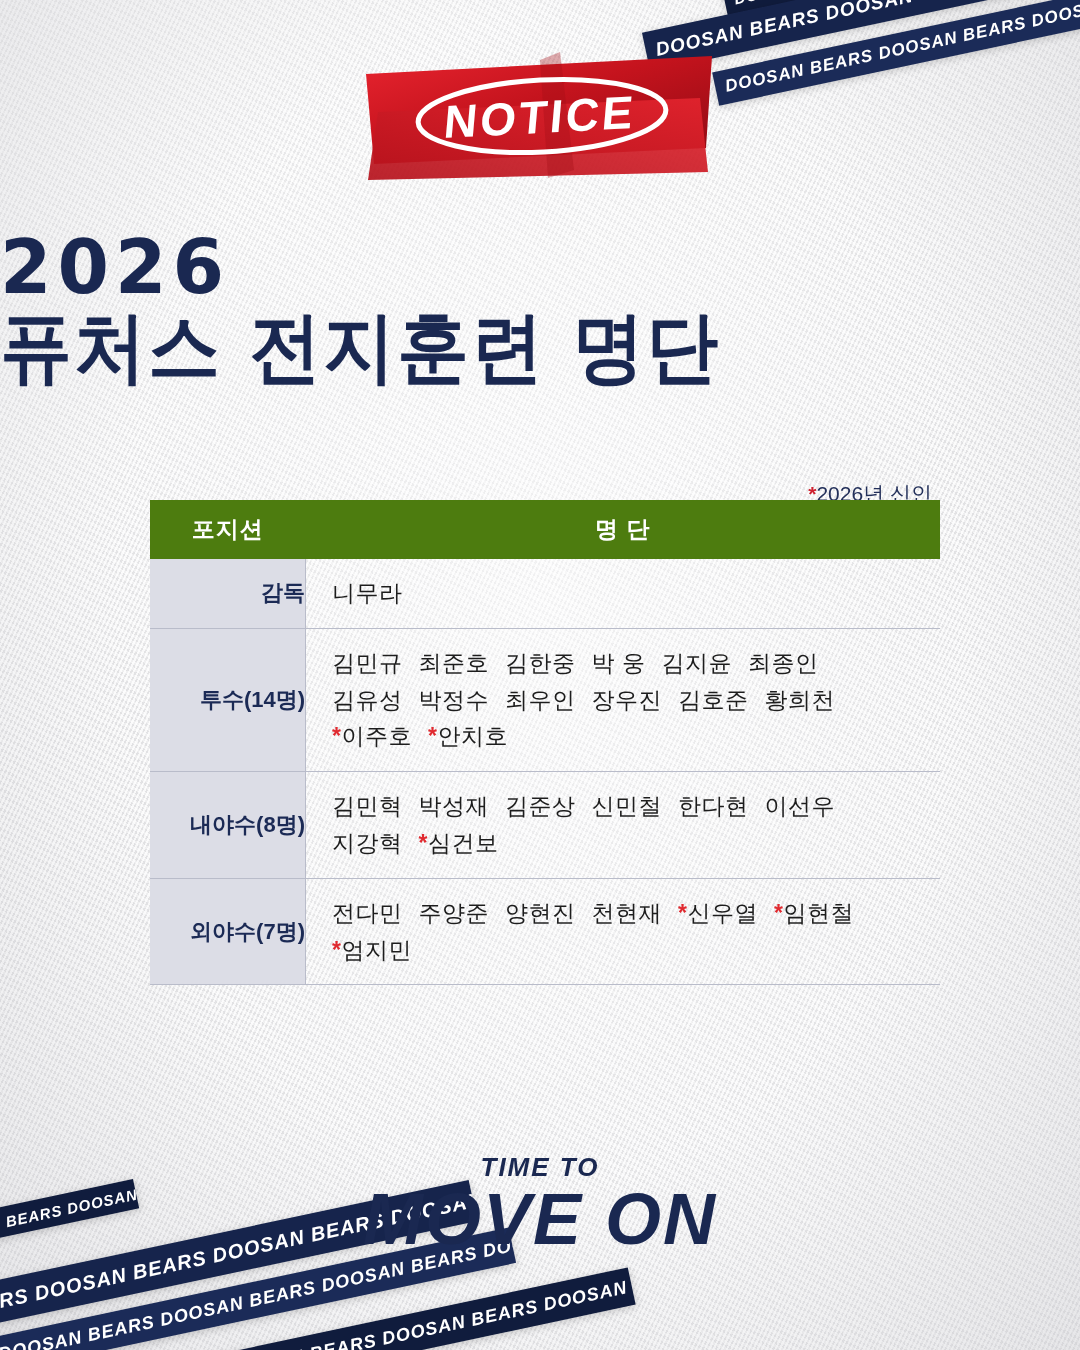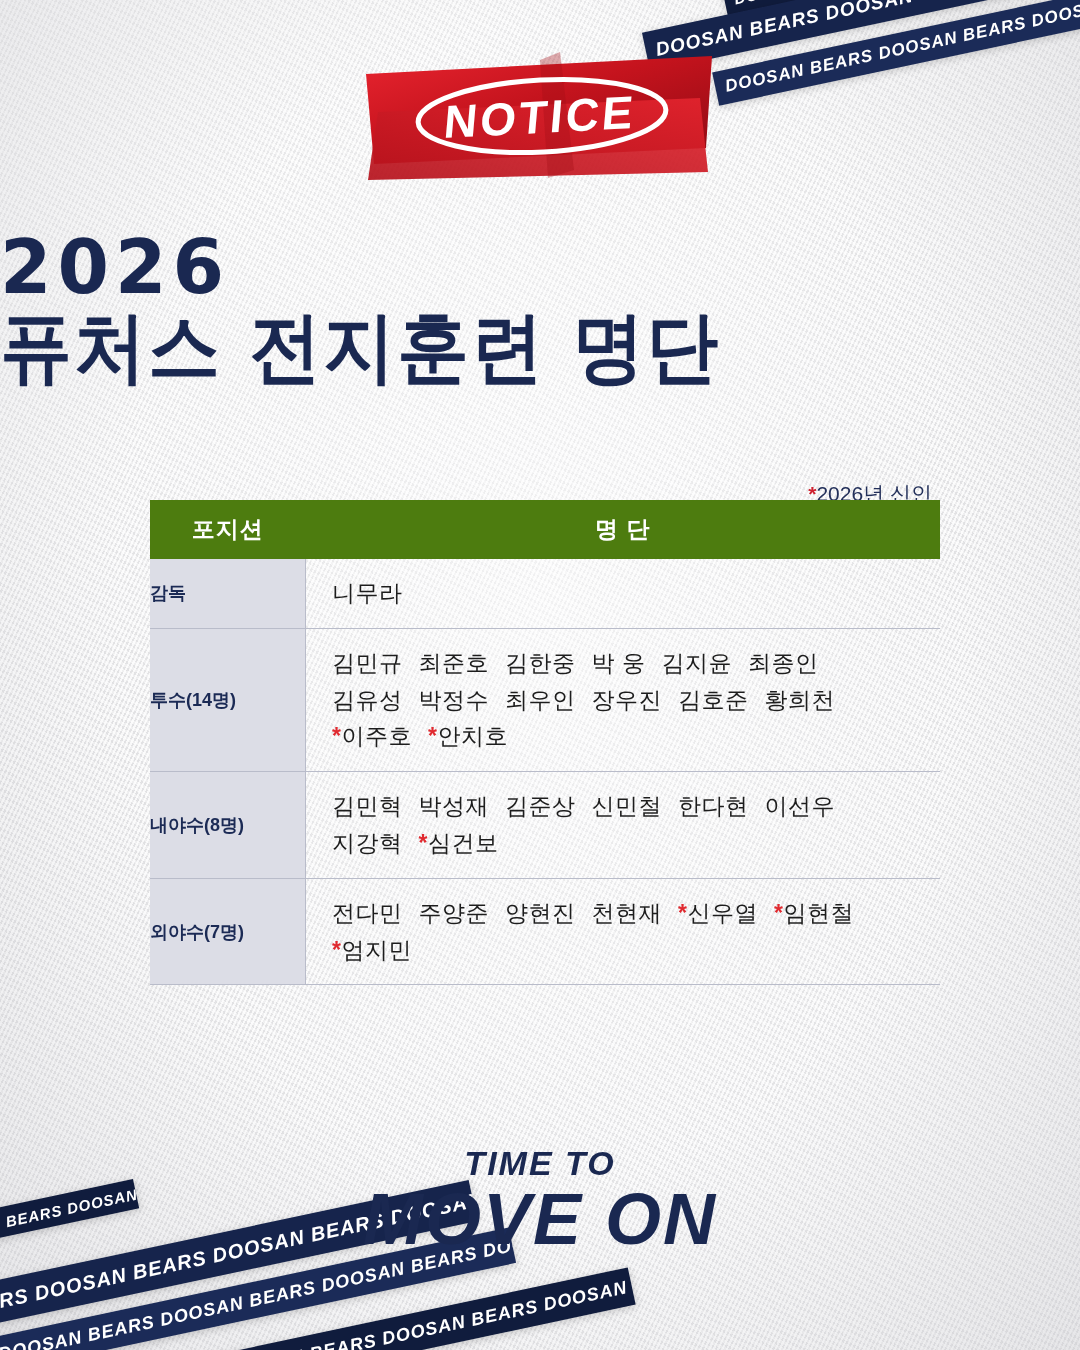--- a/index.html
+++ b/index.html
@@ -177,22 +177,22 @@
     letter-spacing: 1px;
   }
   .roster-table th.col-pos { width: 155px; }
   .roster-table td {
     border-bottom: 1px solid #b9bcca;
     vertical-align: middle;
   }
   .roster-table td.pos {
     width: 155px;
     background: #dcdde6;
-    text-align: left;
-    font-size: 18px;
+    text-align: right;
+    font-size: 22px;
     font-weight: bold;
     color: #1b2a55;
     border-right: 1px solid #b9bcca;
     padding: 16px 0;
   }
   .roster-table td.names {
     padding: 16px 22px 16px 26px;
     font-size: 23px;
     color: #1d1d1d;
     line-height: 1.6;
@@ -208,21 +208,21 @@
     bottom: 92px;
     left: 50%;
     transform: translateX(-50%);
     text-align: center;
     color: #1a2851;
     font-family: "Liberation Sans", sans-serif;
     font-weight: bold;
     font-style: italic;
   }
   .slogan .line1 {
-    font-size: 34px;
+    font-size: 26px;
     letter-spacing: 2px;
     line-height: 1;
   }
   .slogan .line2 {
     font-size: 72px;
     letter-spacing: 2px;
     line-height: 1.05;
     margin-top: 2px;
   }
 </style>

